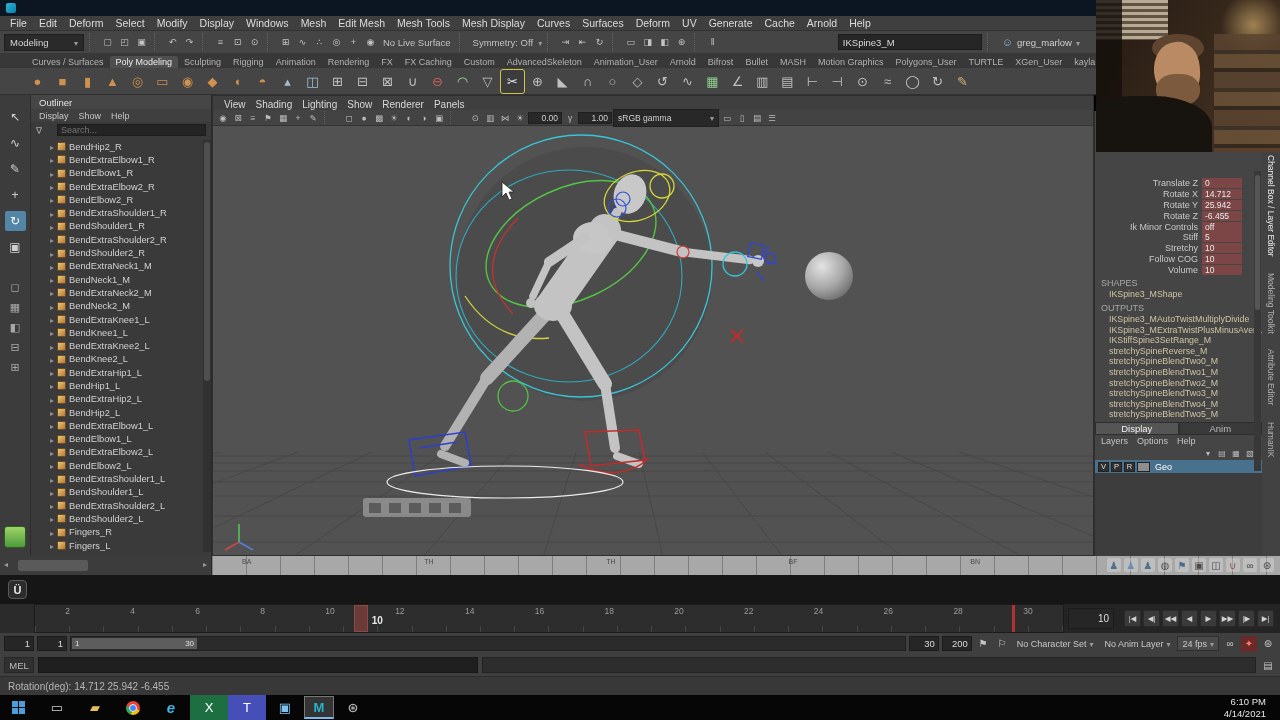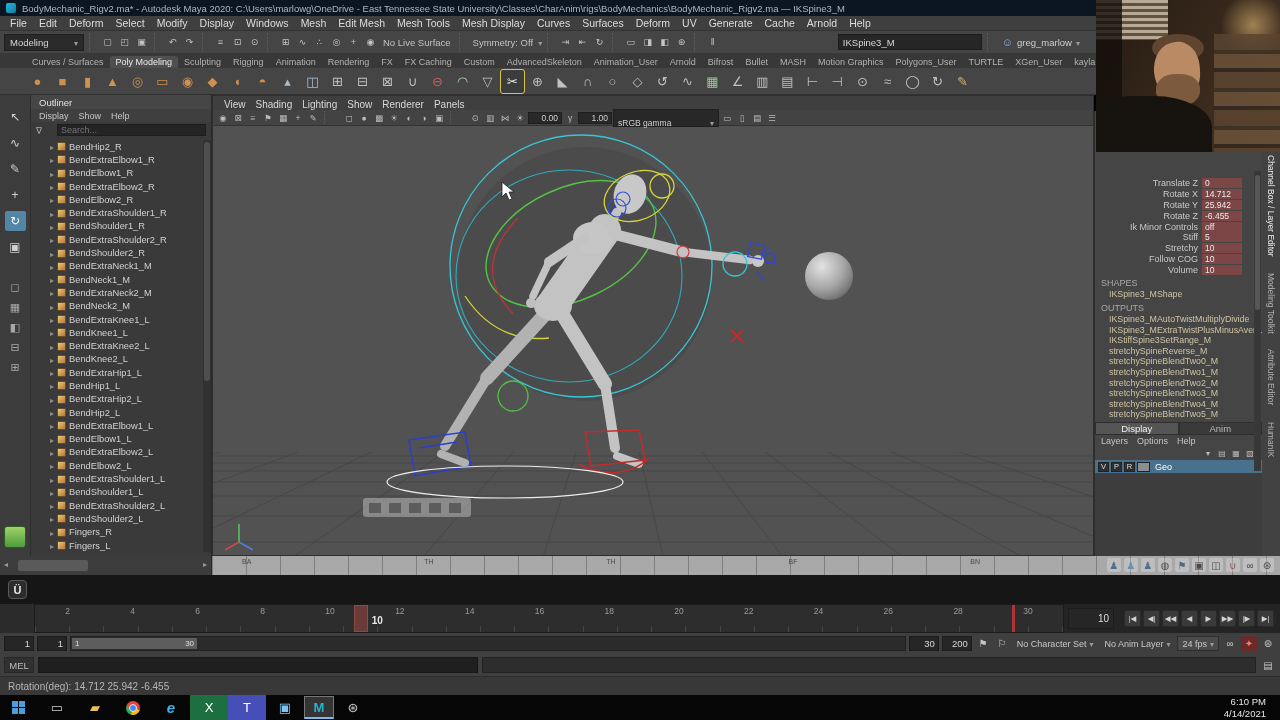--- a/index.html
+++ b/index.html
@@ -52,21 +52,21 @@
 .ol-label{font-size:9.3px;color:#d2d2d2}
 .ol-vscroll{position:absolute;right:0;top:45px;bottom:4px;width:8px;background:#313131}
 .ol-vscroll .thumb{position:absolute;left:1px;right:1px;top:2px;height:58%;background:#4f4f4f;border-radius:3px}
 
 #viewport{position:absolute;left:212px;top:95px;width:882px;height:461px;background:#525252;border:1px solid #2e2e2e}
 .vp-menus{height:14px;background:#3f3f3f;display:flex;align-items:flex-end;padding-left:6px}
 .vp-menu{padding:0 5px;font-size:10px;color:#d8d8d8}
 .vp-bar{height:16px;background:#434343;display:flex;align-items:center;gap:1px;padding:0 3px;border-bottom:1px solid #333}
 .vp-ico{width:14px;height:13px;font-size:8.5px;color:#bdbdbd}
 .vp-field{width:34px;height:12px;background:#282828;border:1px solid #1f1f1f;color:#cfcfcf;font-size:8.5px;text-align:right;padding-right:3px;display:flex;align-items:center;justify-content:flex-end}
-.vp-dd{width:106px;height:13px;background:#282828;border:1px solid #1f1f1f;display:flex;justify-content:space-between;padding:8px 4px;font-size:8.5px;color:#cfcfcf}
+.vp-dd{width:106px;height:13px;background:#282828;border:1px solid #1f1f1f;display:flex;align-items:center;justify-content:space-between;padding:8px 4px;font-size:8.5px;color:#cfcfcf}
 #vp-canvas{position:absolute;left:0;top:30px;right:0;bottom:0;overflow:hidden}
 
 #rightpanel{position:absolute;left:1094px;top:111px;width:168px;height:461px;background:#454545;border-left:1px solid #2e2e2e;overflow:hidden}
 .cb-rows{padding-top:67px}
 .cb-row{height:10.8px;display:flex;align-items:center;justify-content:flex-end;gap:4px;padding-right:20px}
 .cb-label{font-size:9px;color:#c8c8c8;white-space:nowrap}
 .cb-value{width:40px;height:10px;background:#7c4646;color:#eaeaea;font-size:8.5px;display:flex;align-items:center;padding:0 3px}
 .cb-header{height:12px;display:flex;align-items:center;padding-left:6px;font-size:9px;color:#a8a8a8;margin-top:2px}
 .cb-shape,.cb-out{height:10.6px;display:flex;align-items:center;padding-left:14px;font-size:8.8px;color:#cfc4a2;white-space:nowrap;overflow:hidden}
 .cb-vscroll{position:absolute;right:1px;top:60px;height:300px;width:7px;background:#383838}
@@ -151,21 +151,20 @@
 [data-name="maya-icon"]{border:1px solid #777;background:#343434;border-bottom:2px solid #79b8e8;width:30px;height:23px;color:#26b3cb;font-weight:bold}
 .tb-clock{margin-left:auto;text-align:right;padding-right:14px;font-size:9.5px;color:#e6e6e6;line-height:1.2}
 </style>
 </head>
 <body>
 
 <div id="screen" data-name="maya-window">
 
   <div id="titlebar" data-name="title-bar">
     <span id="maya-badge" data-name="maya-app-icon"></span>
-    <span data-name="window-title">BodyMechanic_Rigv2.ma* - Autodesk Maya 2020: C:\Users\marlowg\OneDrive - East Tennessee State University\Classes\CharAnim\rigs\BodyMechanics\BodyMechanic_Rigv2.ma — IKSpine3_M</span>
   </div>
 
   <div id="menubar" data-name="menu-bar">
     <span class="menu-item" data-name="menu-item">File</span>
       <span class="menu-item" data-name="menu-item">Edit</span>
       <span class="menu-item" data-name="menu-item">Deform</span>
       <span class="menu-item" data-name="menu-item">Select</span>
       <span class="menu-item" data-name="menu-item">Modify</span>
       <span class="menu-item" data-name="menu-item">Display</span>
       <span class="menu-item" data-name="menu-item">Windows</span>

